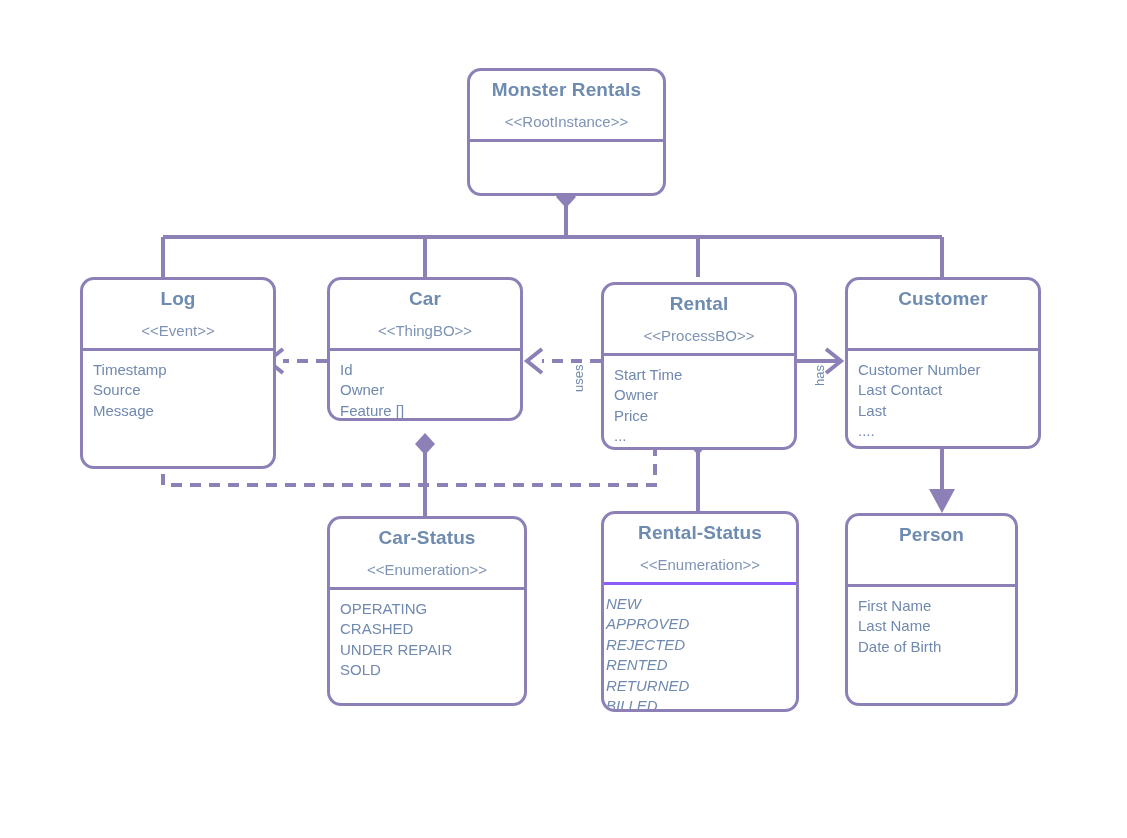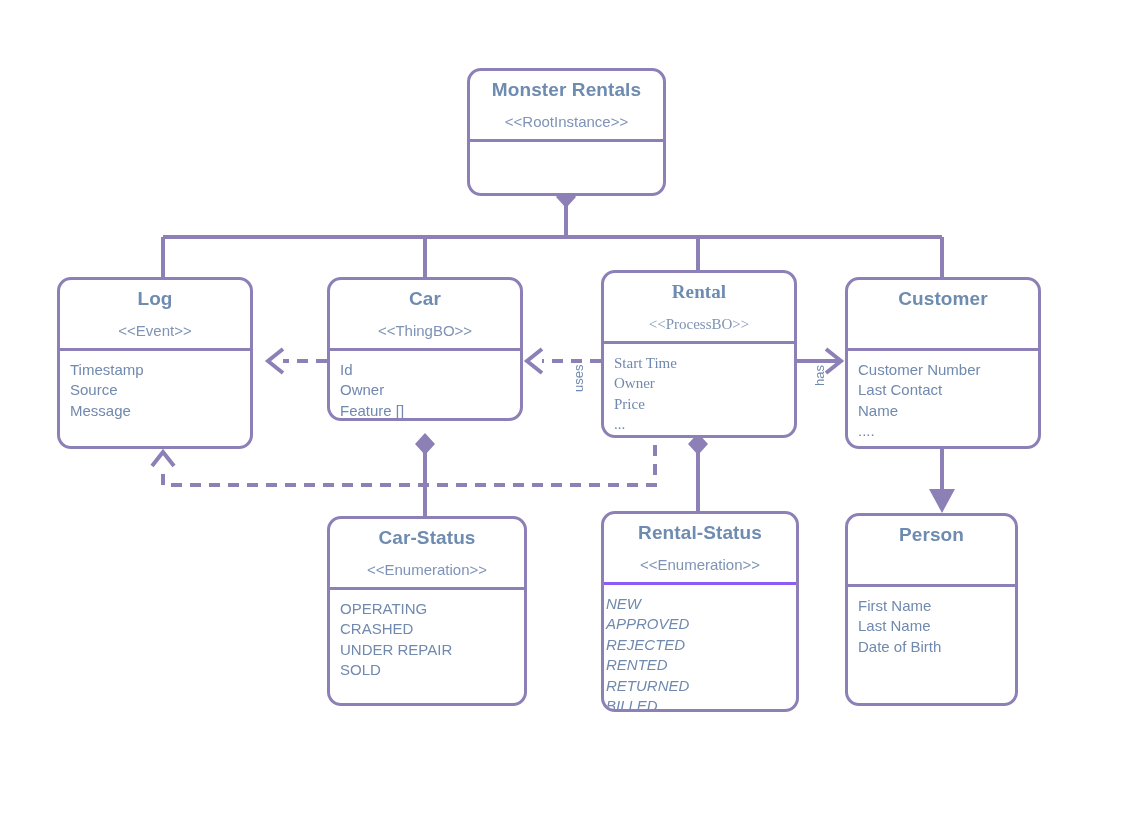--- a/index.html
+++ b/index.html
@@ -151,21 +151,21 @@
   </svg>
 
   <div class="uml-box" style="left:467px; top:68px; width:199px; height:128px;">
     <div class="uml-head">
       <div class="uml-title">Monster Rentals</div>
       <div class="uml-stereo">&lt;&lt;RootInstance&gt;&gt;</div>
     </div>
     <div class="uml-body"></div>
   </div>
 
-  <div class="uml-box" style="left:57px; top:277px; width:196px; height:172px;">
+  <div class="uml-box" style="left:80px; top:277px; width:196px; height:192px;">
     <div class="uml-head">
       <div class="uml-title">Log</div>
       <div class="uml-stereo">&lt;&lt;Event&gt;&gt;</div>
     </div>
     <div class="uml-body">
       <div class="uml-attr">Timestamp</div>
       <div class="uml-attr">Source</div>
       <div class="uml-attr">Message</div>
     </div>
   </div>
@@ -176,42 +176,42 @@
       <div class="uml-stereo">&lt;&lt;ThingBO&gt;&gt;</div>
     </div>
     <div class="uml-body">
       <div class="uml-attr">Id</div>
       <div class="uml-attr">Owner</div>
       <div class="uml-attr">Feature []</div>
       <div class="uml-attr">...</div>
     </div>
   </div>
 
-  <div class="uml-box" style="left:601px; top:270px; width:196px; height:168px;font-family:Liberation Serif, serif;">
+  <div class="uml-box" style="left:601px; top:282px; width:196px; height:168px;">
     <div class="uml-head">
       <div class="uml-title">Rental</div>
       <div class="uml-stereo">&lt;&lt;ProcessBO&gt;&gt;</div>
     </div>
     <div class="uml-body">
       <div class="uml-attr">Start Time</div>
       <div class="uml-attr">Owner</div>
       <div class="uml-attr">Price</div>
       <div class="uml-attr">...</div>
     </div>
   </div>
 
   <div class="uml-box" style="left:845px; top:277px; width:196px; height:172px;">
     <div class="uml-head">
       <div class="uml-title">Customer</div>
       <div class="uml-stereo empty">&nbsp;</div>
     </div>
     <div class="uml-body">
       <div class="uml-attr">Customer Number</div>
       <div class="uml-attr">Last Contact</div>
-      <div class="uml-attr">Name</div>
+      <div class="uml-attr">Last</div>
       <div class="uml-attr">....</div>
     </div>
   </div>
 
   <div class="uml-box" style="left:327px; top:516px; width:200px; height:190px;">
     <div class="uml-head">
       <div class="uml-title">Car-Status</div>
       <div class="uml-stereo">&lt;&lt;Enumeration&gt;&gt;</div>
     </div>
     <div class="uml-body">

